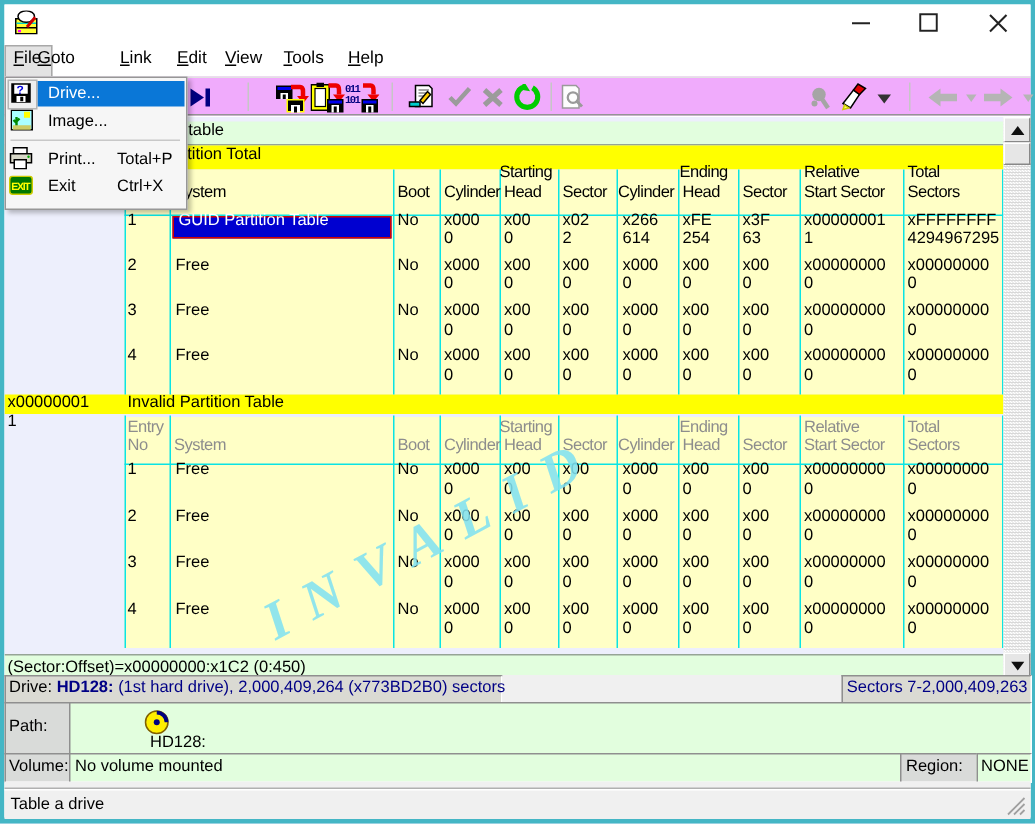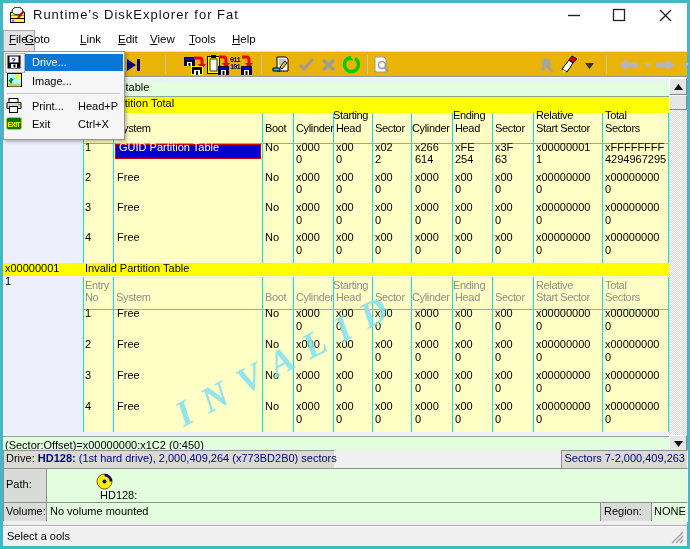--- a/index.html
+++ b/index.html
@@ -8,21 +8,21 @@
   .abs{position:absolute;}
   .t{position:absolute;white-space:pre;font-size:11px;line-height:13px;color:#000;}
   .win{position:absolute;left:3px;top:3px;width:684px;height:542px;background:#fff;}
   
   .title{position:absolute;left:0;top:0;width:684px;height:26px;background:#fff;}
   
   .menubar{position:absolute;left:0;top:26px;width:684px;height:22px;background:#fff;}
   .mi{position:absolute;top:4px;font-size:11.5px;color:#000;}
   .mi u{text-decoration:underline;}
   
-  .toolbar{position:absolute;left:0;top:48px;width:684px;height:24px;background:#eab308;border-top:1px solid #e2e2e2;border-bottom:1px solid #949494;}
+  .toolbar{position:absolute;left:0;top:48px;width:684px;height:24px;background:#f0abfc;border-top:1px solid #e2e2e2;border-bottom:1px solid #949494;}
   .tsep{position:absolute;top:3px;width:1px;height:19px;background:#c6c6c6;}
   
   .view{position:absolute;left:0;top:75px;width:666px;height:373px;background:#edeffc;overflow:hidden;}
   .cy{position:absolute;background:#0ae4e4;}
   .gray{color:#8d8d8d;}
   .greenrow{position:absolute;left:0;width:666px;background:#e2fede;}
   .ylwhdr{position:absolute;left:0;width:666px;height:15px;background:#ffff00;}
   .tbl{position:absolute;left:80px;width:586px;background:#ffffc6;}
   
   .sunk{position:absolute;border-top:1px solid #8f8f8f;border-left:1px solid #8f8f8f;border-right:1px solid #fff;border-bottom:1px solid #fff;}
@@ -44,21 +44,20 @@
 
   <div class="title">
     <svg style="left:7px;top:4px" width="16" height="16" viewBox="0 0 16 16">
       <rect x="0.5" y="5.5" width="14" height="10" fill="#ffff33" stroke="#000"></rect>
       <line x1="1" y1="8.5" x2="14" y2="8.5" stroke="#00cccc" stroke-width="1"></line>
       <line x1="1" y1="11.5" x2="14" y2="11.5" stroke="#000" stroke-width="1"></line>
       <rect x="2" y="13" width="2" height="1.5" fill="#ff00ff"></rect>
       <ellipse cx="7.5" cy="4" rx="5.5" ry="3.8" fill="#fff" stroke="#000"></ellipse>
       <line x1="13.5" y1="4.5" x2="8" y2="11" stroke="#cc0000" stroke-width="2"></line>
     </svg>
-    <div class="t" style="left:30px;top:5px;font-size:13px;letter-spacing:1px;color:#101010">Runtime's DiskExplorer for Fat</div>
     <svg style="left:562px;top:0" width="120" height="26" viewBox="0 0 120 26">
       <line x1="3" y1="12.5" x2="15" y2="12.5" stroke="#222" stroke-width="1.4"></line>
       <rect x="48.5" y="6.5" width="11" height="11" fill="none" stroke="#222" stroke-width="1.3"></rect>
       <path d="M95 7 L106 18 M106 7 L95 18" stroke="#222" stroke-width="1.4"></path>
     </svg>
   </div>
 
   <div class="menubar">
     <div class="abs" style="left:0;top:1px;width:30px;height:20px;background:#e3e3e3;border:1px solid #a8a8a8;"></div>
     <div class="mi" style="left:6px"><u>F</u>ile</div>
@@ -448,21 +447,21 @@
     </div>
   <div class="sunk lbl" style="left:597px;top:499px;width:50px;height:18px;">
       <div class="t" style="left:3px;top:2px">Region:</div>
     </div>
   <div class="sunk grn" style="left:648px;top:499px;width:35px;height:18px;">
       <div class="t" style="left:2px;top:2px">NONE</div>
     </div>
 
   <div class="abs" style="left:0;top:518px;width:684px;height:4px;background:#f0f0f0;border-bottom:1px solid #b0b0b0;"></div>
   <div class="abs" style="left:0;top:523px;width:684px;height:19px;background:#f0f0f0;border-top:1px solid #fff;">
-    <div class="t" style="left:4px;top:3px">Select a ools</div>
+    <div class="t" style="left:4px;top:3px">Table a drive</div>
     <svg style="left:668px;top:4px" width="14" height="13" viewBox="0 0 14 13">
       <path d="M12 1 L1 12 M12 5 L5 12 M12 9 L9 12" stroke="#a0a0a0" stroke-width="1.2"></path>
     </svg>
   </div>
 
   <div class="menu">
     <div class="it" style="top:2px;">
       <div class="abs" style="left:20px;top:0;width:99px;height:17px;background:#0a77d7;"></div>
       <div class="abs" style="left:1px;top:-1px;width:18px;height:18px;border:1px solid #b5b5b5;background:#efefef;"></div>
       <svg style="left:3px;top:1px" width="14" height="14" viewBox="0 0 14 14">
@@ -485,21 +484,21 @@
     </div>
     <div class="abs" style="left:3px;top:41px;width:113px;height:1px;background:#c8c8c8;"></div>
     <div class="it" style="top:46px;">
       <svg style="left:2px;top:0" width="16" height="15" viewBox="0 0 16 15">
         <rect x="3" y="0.5" width="9" height="4" fill="#fff" stroke="#000"></rect>
         <path d="M1 4.5 L15 4.5 L15 10.5 L1 10.5 Z" fill="#d8d8c8" stroke="#000"></path>
         <rect x="3.5" y="8.5" width="8" height="6" fill="#fff" stroke="#000"></rect>
         <circle cx="13" cy="6.5" r="0.8" fill="#00aa00"></circle>
       </svg>
       <div class="mtx">Print...</div>
-        <div class="mct">Head+P</div>
+        <div class="mct">Total+P</div>
     </div>
     <div class="it" style="top:64px;">
       <svg style="left:2px;top:1px" width="16" height="13" viewBox="0 0 16 13">
         <rect x="0.5" y="0.5" width="15" height="12" rx="2" fill="#007700" stroke="#cccc00"></rect>
         <text x="1.5" y="9.5" font-size="7" font-weight="bold" fill="#ffff00" textLength="13">EXIT</text>
       </svg>
       <div class="mtx">Exit</div>
         <div class="mct">Ctrl+X</div>
     </div>
   </div>

